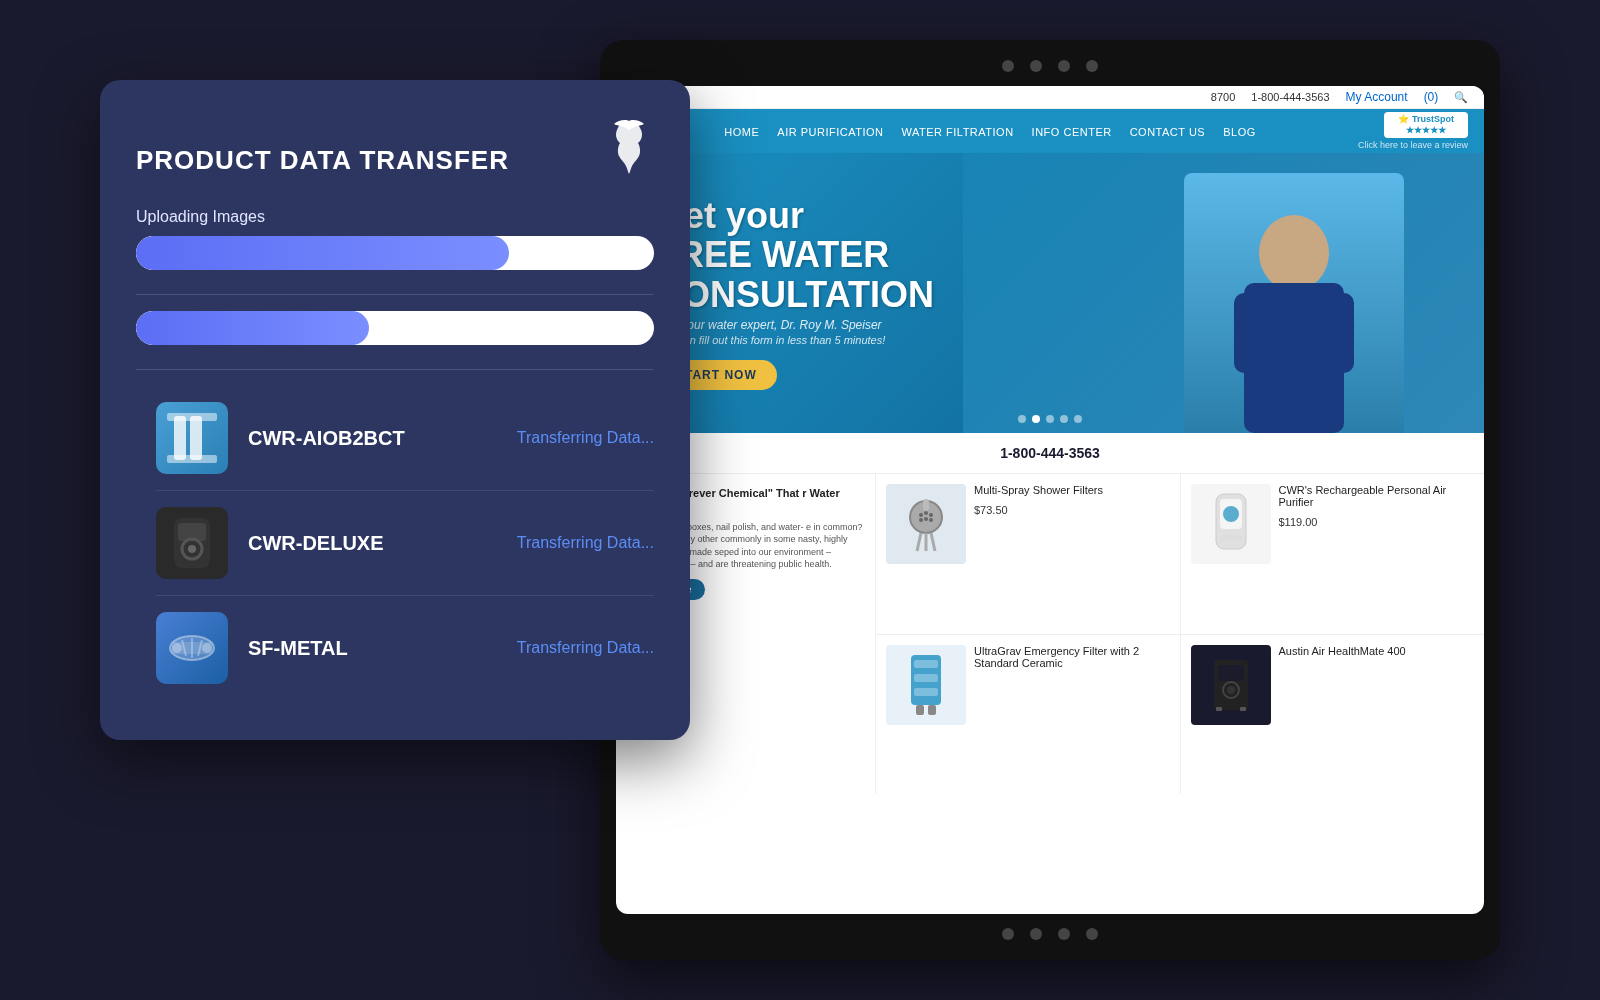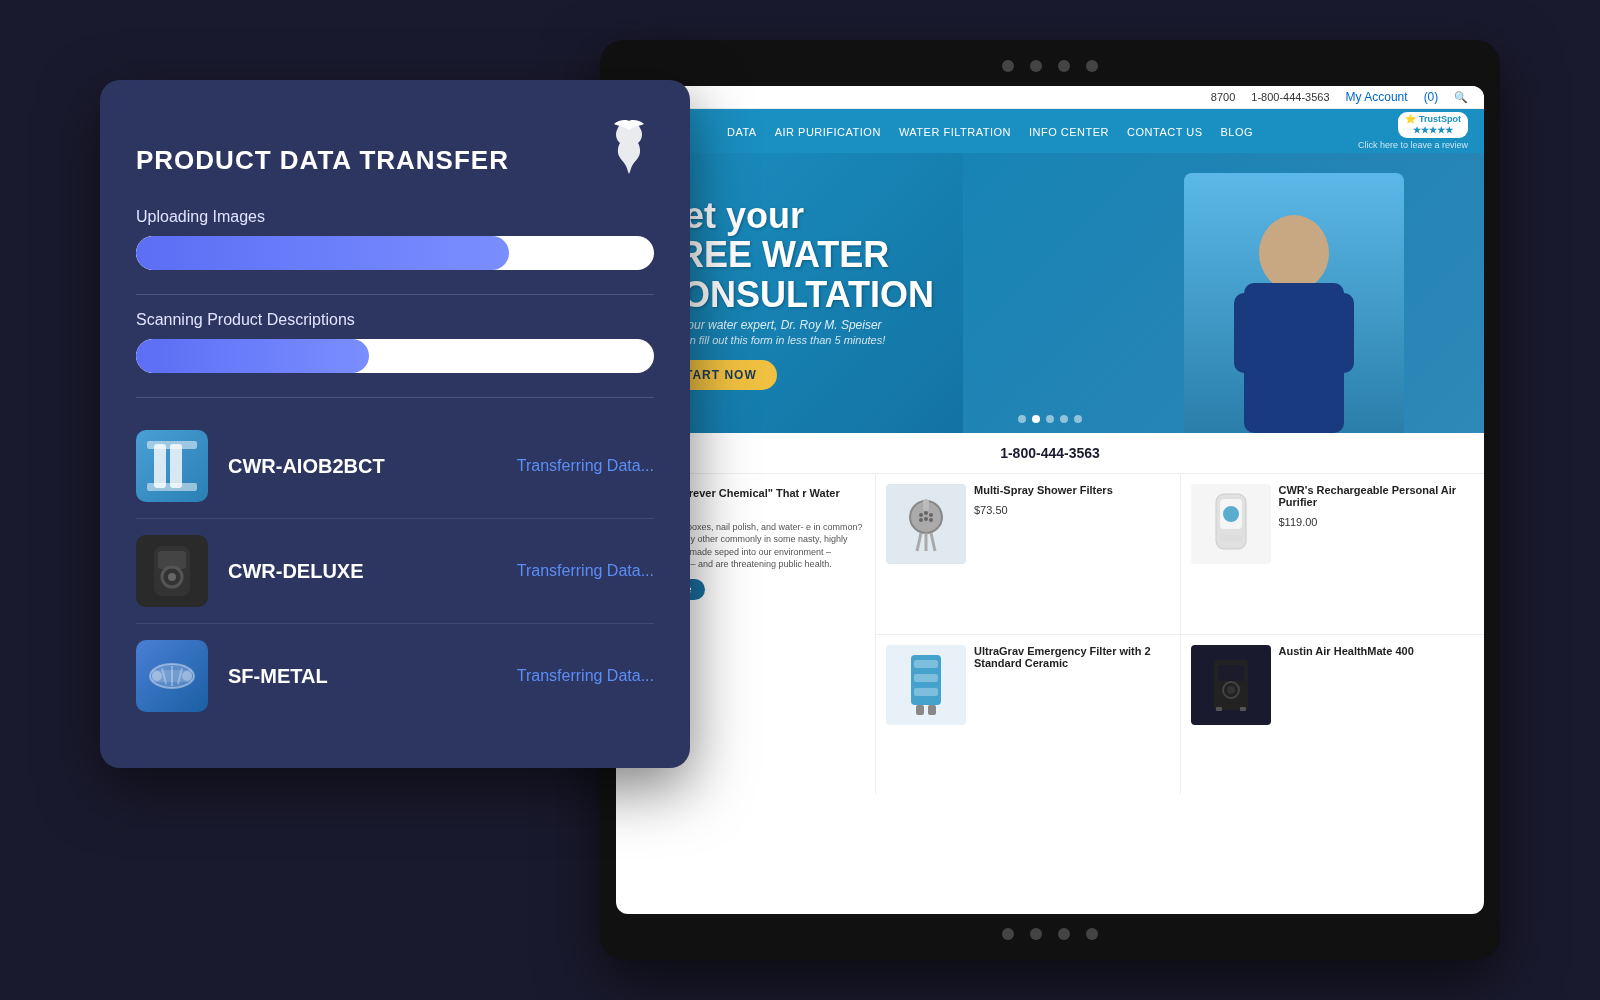--- a/index.html
+++ b/index.html
@@ -100,22 +100,22 @@
     }
     .site-nav-links li a {
       color: #fff;
       text-decoration: none;
       font-size: 11px;
       font-weight: 500;
       letter-spacing: 0.5px;
     }
     .trust-badge {
       background: #fff;
-      border-radius: 9px;
-      padding: 2px 7px;
+      border-radius: 4px;
+      padding: 2px 14px;
       font-size: 9px;
       color: #1a8fc1;
       font-weight: bold;
       text-align: center;
       line-height: 1.2;
     }
     .trust-link {
       font-size: 9px;
       color: #cce5f5;
       white-space: nowrap;
@@ -276,21 +276,21 @@
       flex-shrink: 0;
       border-radius: 4px;
       overflow: hidden;
       background: #f0f0f0;
       display: flex;
       align-items: center;
       justify-content: center;
     }
     .product-info h4 {
       font-size: 11px;
-      font-weight: bold;
+      font-weight: normal;
       color: #222;
       margin-bottom: 4px;
     }
     .product-info .price {
       font-size: 11px;
       color: #333;
     }
 
     
     .shower-img { background: #e0e8f0; }
@@ -359,20 +359,21 @@
       border-top: 1px solid rgba(255,255,255,0.15);
       margin: 16px 0;
     }
 
     .product-list-item {
       display: flex;
       align-items: center;
       gap: 20px;
       padding: 16px 0;
       border-bottom: 1px solid rgba(255,255,255,0.1);
+      margin-left: 20px;
     }
 
     .product-thumb {
       width: 72px;
       height: 72px;
       border-radius: 10px;
       overflow: hidden;
       flex-shrink: 0;
       display: flex;
       align-items: center;
@@ -431,21 +432,21 @@
         <span>8700</span>
         <span>1-800-444-3563</span>
         <a href="#">My Account</a>
         <a href="#">(0)</a>
         <span>🔍</span>
       </div>
 
       <div class="site-nav">
         <div class="site-nav-logo">R</div>
         <ul class="site-nav-links">
-          <li><a href="#">DATA</a></li>
+          <li><a href="#">HOME</a></li>
           <li><a href="#">AIR PURIFICATION</a></li>
           <li><a href="#">WATER FILTRATION</a></li>
           <li><a href="#">INFO CENTER</a></li>
           <li><a href="#">CONTACT US</a></li>
           <li><a href="#">BLOG</a></li>
         </ul>
         <div style="display:flex;flex-direction:column;align-items:flex-end;gap:2px;">
           <div class="trust-badge">⭐ TrustSpot<br>★★★★★</div>
           <span class="trust-link">Click here to leave a review</span>
         </div>
@@ -594,21 +595,20 @@
     <div class="progress-section">
       <div class="progress-label">Uploading Images</div>
       <div class="progress-bar-bg">
         <div class="progress-bar-fill" style="width: 72%"></div>
       </div>
     </div>
 
     <hr class="divider">
 
     <div class="progress-section">
-      <div class="progress-label">Scanning Product Descriptions</div>
       <div class="progress-bar-bg">
         <div class="progress-bar-fill" style="width: 45%"></div>
       </div>
     </div>
 
     <hr class="divider">
 
 
     <div class="product-list-item">
       <div class="product-thumb water-filter-thumb">

